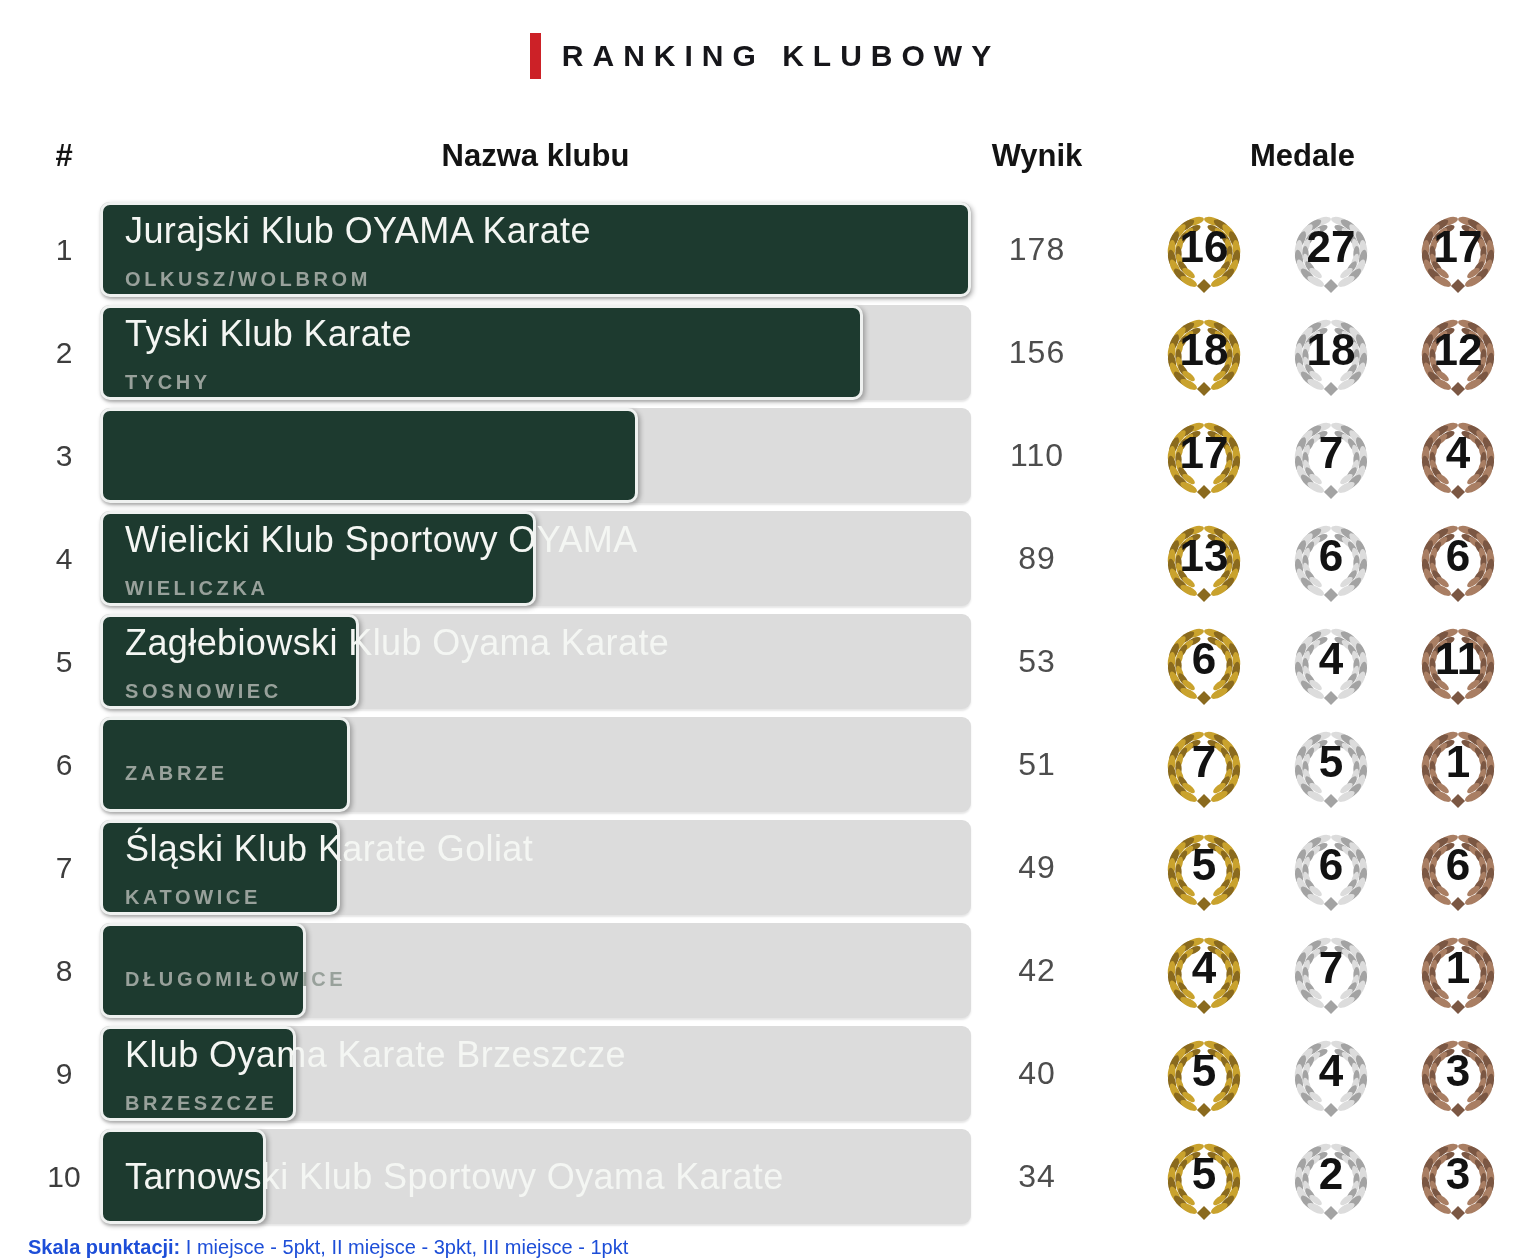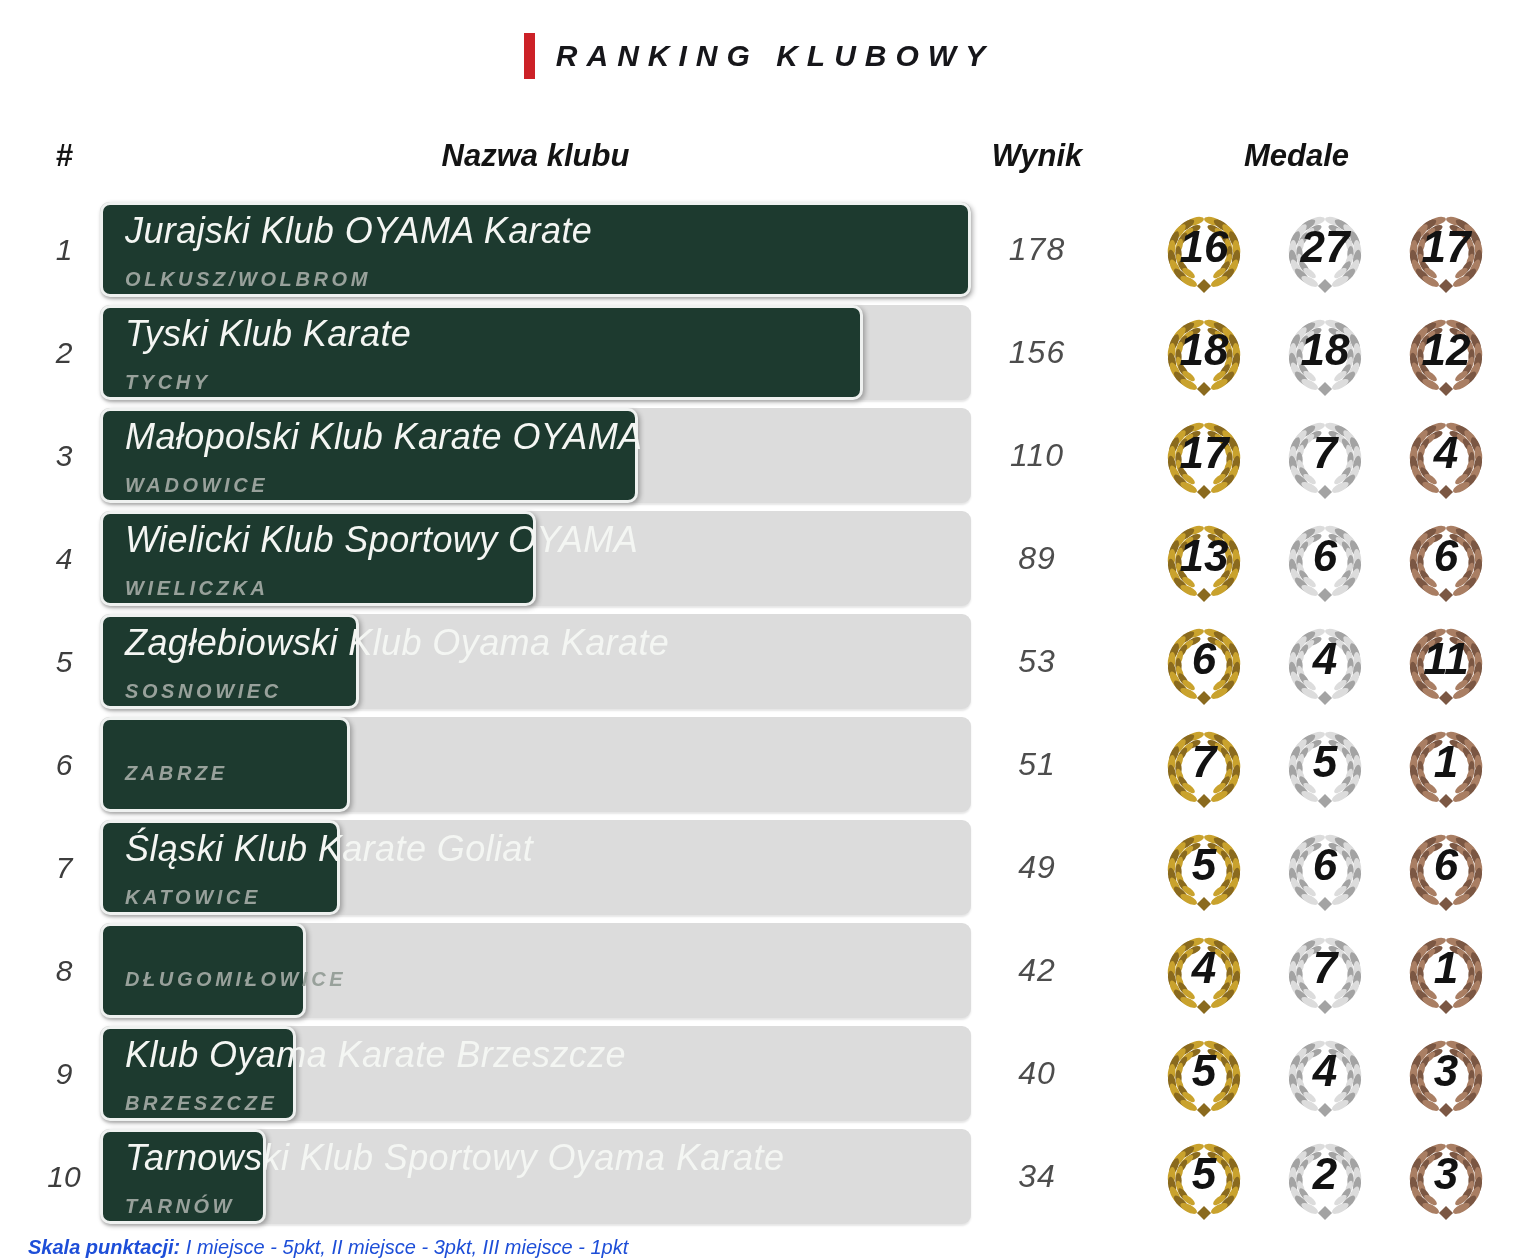--- a/index.html
+++ b/index.html
@@ -3,21 +3,21 @@
 <meta charset="utf-8">
 <style>
   * { margin: 0; padding: 0; box-sizing: border-box; }
   html, body { background: #ffffff; }
   body {
     width: 1530px; height: 1259px;
     font-family: "Liberation Sans", "DejaVu Sans", sans-serif;
     color: #141414;
     overflow: hidden;
   }
-  .page { width: 1530px; height: 1259px; padding: 0 40px 0 28px; font-style: italic; }
+  .page { width: 1530px; height: 1259px; padding: 0 28px 0 28px; }
 
   
   .title-row {
     display: flex; justify-content: center; align-items: center;
     gap: 21px; margin: 0 auto; padding-top: 30px; height: 82px;
   }
   .accent-bar { width: 11px; height: 46px; background: var(--accent, #cc2127); flex: 0 0 auto; }
   .page-title {
     font-size: 30px; font-weight: 800; letter-spacing: 9px;
     color: #16161a; white-space: nowrap;
@@ -371,24 +371,20 @@
             </svg>
             <span class="medal-count">12</span>
           </div>
         </div>
   </div>
 
   <div class="row row-grid">
     <div class="rank col-rank">3</div>
     <div class="track col-club">
       <div class="bar" style="width: 61.8%;"></div>
-      <div class="bar-labels">
-        <div class="club-name">Małopolski Klub Karate OYAMA</div>
-        <div class="club-city">WADOWICE</div>
-      </div>
     </div>
     <div class="score col-score">110</div>
     <div class="medals col-medals">
           <div class="medal">
             <svg viewBox="0 0 100 100">
               <ellipse cx="39.8" cy="17.4" rx="10.5" ry="4.3" transform="rotate(-16.0 39.8 17.4)" fill="#c9a22d"></ellipse>
               <ellipse cx="29.8" cy="22.0" rx="10.5" ry="4.3" transform="rotate(-33.0 29.8 22.0)" fill="#8a6a1e"></ellipse>
               <ellipse cx="21.7" cy="29.2" rx="10.5" ry="4.3" transform="rotate(-50.0 21.7 29.2)" fill="#c9a22d"></ellipse>
               <ellipse cx="15.9" cy="38.5" rx="10.5" ry="4.3" transform="rotate(-67.0 15.9 38.5)" fill="#8a6a1e"></ellipse>
               <ellipse cx="13.2" cy="49.1" rx="10.5" ry="4.3" transform="rotate(-84.0 13.2 49.1)" fill="#c9a22d"></ellipse>
@@ -1309,21 +1305,20 @@
           </div>
         </div>
   </div>
 
   <div class="row row-grid">
     <div class="rank col-rank">10</div>
     <div class="track col-club">
       <div class="bar" style="width: 19.1%;"></div>
       <div class="bar-labels">
         <div class="club-name">Tarnowski Klub Sportowy Oyama Karate</div>
-        <div class="club-city">TARNÓW</div>
       </div>
     </div>
     <div class="score col-score">34</div>
     <div class="medals col-medals">
           <div class="medal">
             <svg viewBox="0 0 100 100">
               <ellipse cx="39.8" cy="17.4" rx="10.5" ry="4.3" transform="rotate(-16.0 39.8 17.4)" fill="#c9a22d"></ellipse>
               <ellipse cx="29.8" cy="22.0" rx="10.5" ry="4.3" transform="rotate(-33.0 29.8 22.0)" fill="#8a6a1e"></ellipse>
               <ellipse cx="21.7" cy="29.2" rx="10.5" ry="4.3" transform="rotate(-50.0 21.7 29.2)" fill="#c9a22d"></ellipse>
               <ellipse cx="15.9" cy="38.5" rx="10.5" ry="4.3" transform="rotate(-67.0 15.9 38.5)" fill="#8a6a1e"></ellipse>

